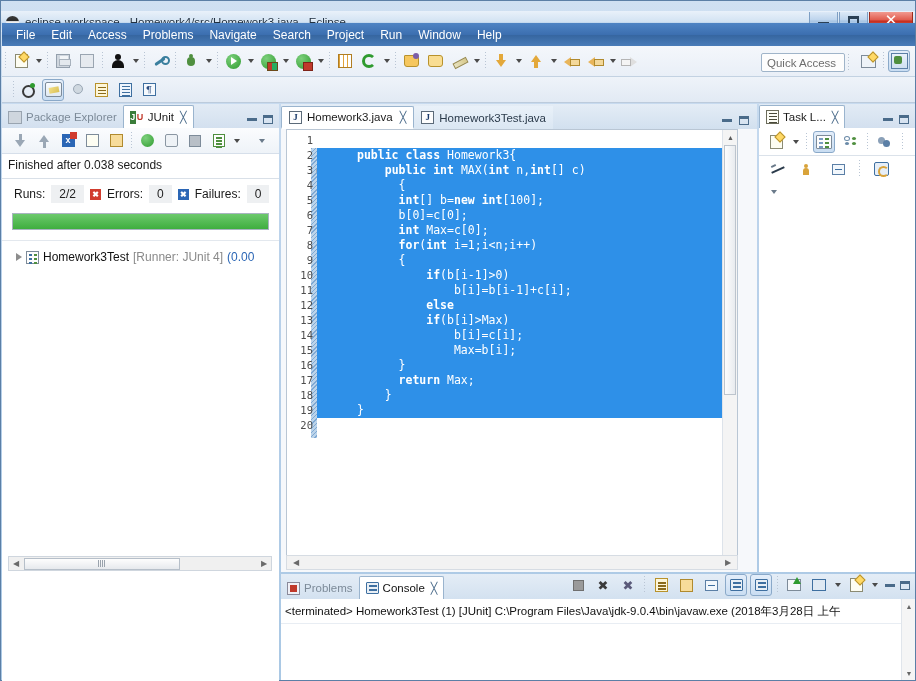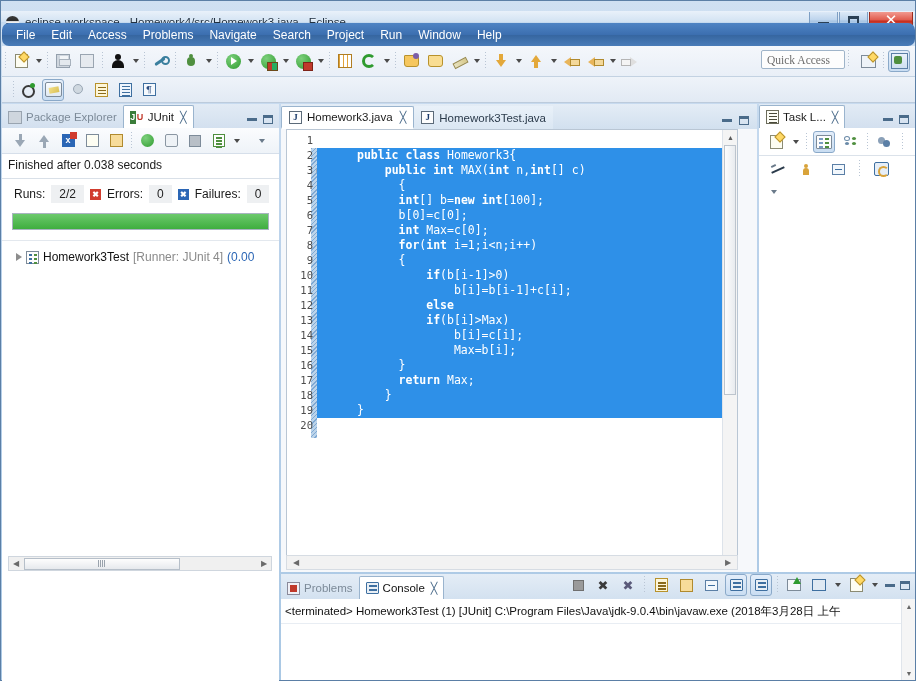--- a/index.html
+++ b/index.html
@@ -55,21 +55,21 @@
     border-color: #9b2c1e;
   }
   .win-min-glyph { width: 11px; height: 3px; background: #2b4055; margin-top: 6px; }
   .win-max-glyph { width: 11px; height: 9px; border: 2px solid #2b4055; border-top-width: 3px; }
   .win-close-glyph { color: #fff; font-size: 15px; font-weight: bold; line-height: 1; font-family: "DejaVu Sans", sans-serif; }
 
   
   .menubar {
     position: absolute; left: 1px; top: 22px; width: 913px; height: 23px;
     background: linear-gradient(to bottom, #4f84c4 0%, #3c6fb0 50%, #35659f 51%, #4a7cb8 100%);
-    display: flex; align-items: center; padding-left: 6px; border-radius: 7px;
+    display: flex; align-items: center; padding-left: 6px;
   }
   .menu-item {
     color: #ffffff; font-size: 12px; padding: 2px 8px; cursor: default;
     white-space: nowrap;
   }
 
   
   .toolbar {
     position: absolute; left: 1px; top: 45px; width: 913px; height: 31px;
     background: linear-gradient(to bottom, #f4f7fb 0%, #e9eff7 100%);
@@ -86,21 +86,21 @@
     border: 1px solid transparent; border-radius: 3px;
   }
   .tb-btn.pressed { border-color: #8aa9c9; background: linear-gradient(to bottom,#e4eefa,#c9ddf2); }
   .tb-arrow {
     width: 11px; height: 22px; display: flex; align-items: center; justify-content: center;
   }
   .caret { width: 0; height: 0; border-left: 3.5px solid transparent; border-right: 3.5px solid transparent; border-top: 4px solid #4a4a4a; }
   .caret.lite { border-top-color: #6a7a8a; }
 
   .quick-access {
-    margin-left: auto; display: flex; align-items: flex-start; font-family: Liberation Serif, serif;
+    margin-left: auto; display: flex; align-items: flex-end;
   }
   .qa-box {
     width: 84px; height: 19px; border: 1px solid #9fb4c9; border-radius: 2px;
     background: #fdfdfd; font-size: 11.5px; color: #6d6d6d;
     display: flex; align-items: center; padding-left: 5px;
   }
   .persp-strip { display: flex; align-items: center; margin-left: 4px; margin-right: 4px; }
 
   
   .toolbar2 {

